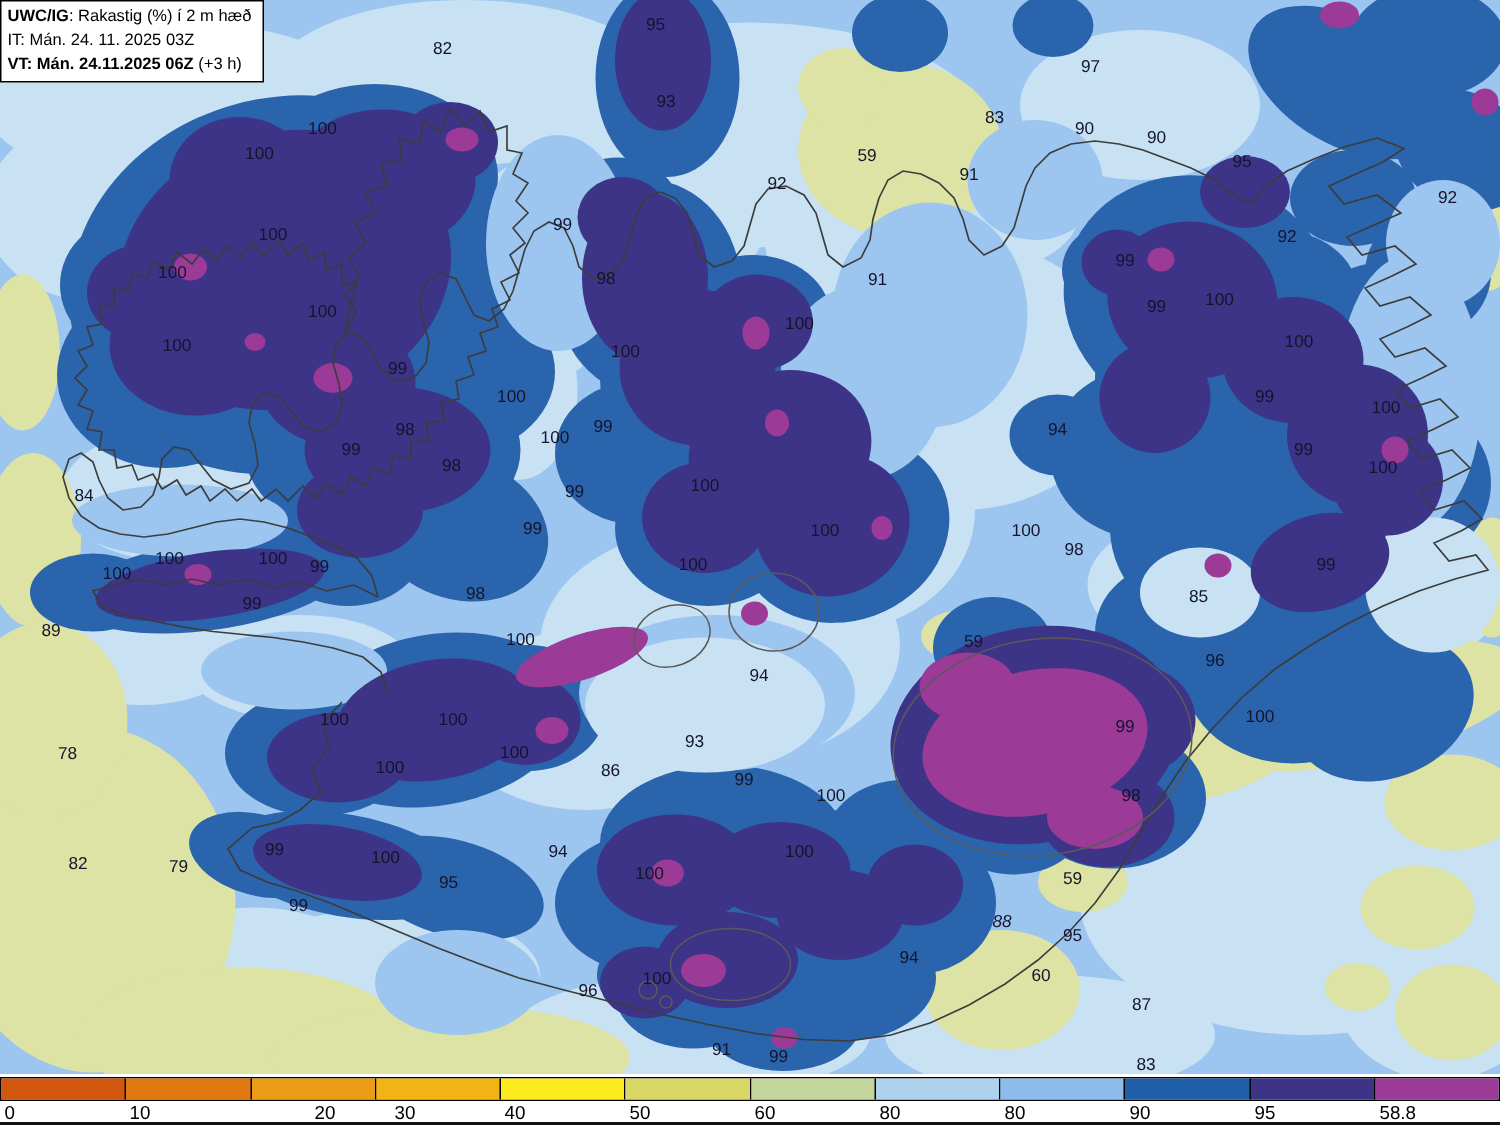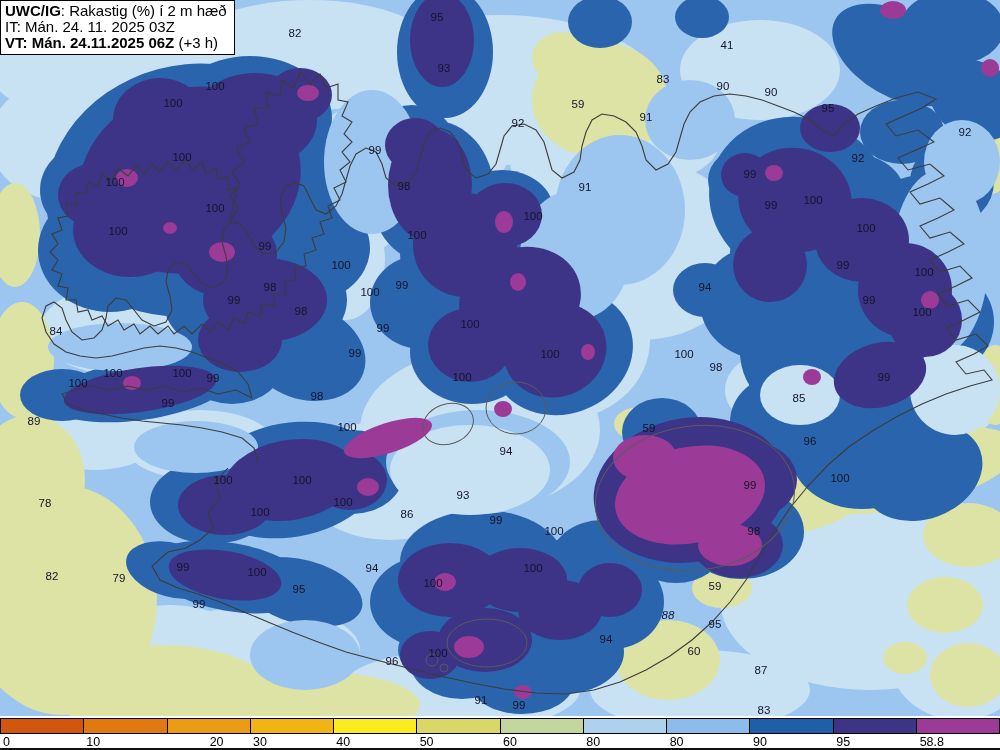--- a/index.html
+++ b/index.html
@@ -6,21 +6,21 @@
   #screen{position:relative;width:1000px;height:750px;overflow:hidden;
           font-family:"Liberation Sans","DejaVu Sans",sans-serif;background:#9cc6f0;}
   #map-area{position:absolute;left:0;top:0;width:1000px;height:716px;}
   #map-svg{position:absolute;left:0;top:0;}
   
   #label-layer{position:absolute;left:0;top:0;width:1000px;height:716px;pointer-events:none;}
   .vlabel{position:absolute;transform:translate(-50%,-50%);font-size:11.5px;color:#14142a;
           letter-spacing:0px;white-space:nowrap;}
   
   #title-box{position:absolute;left:0;top:0;background:#ffffff;border:1px solid #000;
-             padding:2px 7px 3px 4px;font-size:15px;line-height:16px;color:#000;z-index:30;}
+             padding:2px 7px 3px 4px;font-size:11px;line-height:16px;color:#000;z-index:30;}
   #title-box b{font-weight:bold;}
   
   #colorbar{position:absolute;left:0;top:716px;width:1000px;height:34px;background:#ffffff;
             border-bottom:2px solid #111;box-sizing:border-box;z-index:20;}
   #cbar-segments{position:absolute;left:0;top:2px;width:1000px;height:16px;display:flex;
                  border:1px solid #000;box-sizing:border-box;}
   .cseg{flex:1 1 0;height:100%;border-right:1px solid #000;box-sizing:border-box;}
   .cseg:last-child{border-right:none;}
   #cbar-ticks{position:absolute;left:0;top:18px;width:1000px;height:16px;}
   .ctick{position:absolute;top:1px;font-size:12.5px;color:#000;}
@@ -243,21 +243,21 @@
           <ellipse cx="487" cy="643" rx="40" ry="24"></ellipse>
           <ellipse cx="695" cy="498" rx="100" ry="72" transform="rotate(-8 695 498)"></ellipse>
           <ellipse cx="432" cy="660" rx="6" ry="6"></ellipse>
           <ellipse cx="444" cy="668" rx="4" ry="4"></ellipse>
         </g>
     </svg>
     <div id="label-layer">
         <div class="vlabel" style="left: 437px; top: 17px;">95</div>
         <div class="vlabel" style="left: 295px; top: 33px;">82</div>
         <div class="vlabel" style="left: 444px; top: 68px;">93</div>
-        <div class="vlabel" style="left: 727px; top: 45px;">41</div>
+        <div class="vlabel" style="left: 727px; top: 45px;">97</div>
         <div class="vlabel" style="left: 663px; top: 79px;">83</div>
         <div class="vlabel" style="left: 723px; top: 86px;">90</div>
         <div class="vlabel" style="left: 771px; top: 92px;">90</div>
         <div class="vlabel" style="left: 578px; top: 104px;">59</div>
         <div class="vlabel" style="left: 646px; top: 117px;">91</div>
         <div class="vlabel" style="left: 828px; top: 108px;">95</div>
         <div class="vlabel" style="left: 518px; top: 123px;">92</div>
         <div class="vlabel" style="left: 965px; top: 132px;">92</div>
         <div class="vlabel" style="left: 858px; top: 158px;">92</div>
         <div class="vlabel" style="left: 375px; top: 150px;">99</div>
@@ -361,21 +361,21 @@
         <div class="cseg" style="background: rgb(174, 210, 238);"></div>
         <div class="cseg" style="background: rgb(140, 188, 236);"></div>
         <div class="cseg" style="background: rgb(31, 95, 168);"></div>
         <div class="cseg" style="background: rgb(61, 52, 136);"></div>
         <div class="cseg" style="background: rgb(156, 58, 152);"></div>
       </div>
     <div id="cbar-ticks">
         <div class="ctick" style="left: 3px;">0</div>
         <div class="ctick" style="left: 86.3333px;">10</div>
         <div class="ctick" style="left: 169.667px; margin-left: 40px;">20</div>
-        <div class="ctick" style="left: 253px;">30</div>
+        <div class="ctick" style="left: 263px;">30</div>
         <div class="ctick" style="left: 336.333px;">40</div>
         <div class="ctick" style="left: 419.667px;">50</div>
         <div class="ctick" style="left: 503px;">60</div>
         <div class="ctick" style="left: 586.333px;">80</div>
         <div class="ctick" style="left: 669.667px;">80</div>
         <div class="ctick" style="left: 753px;">90</div>
         <div class="ctick" style="left: 836.333px;">95</div>
         <div class="ctick" style="left: 919.667px;">58.8</div>
       </div>
   </div>

